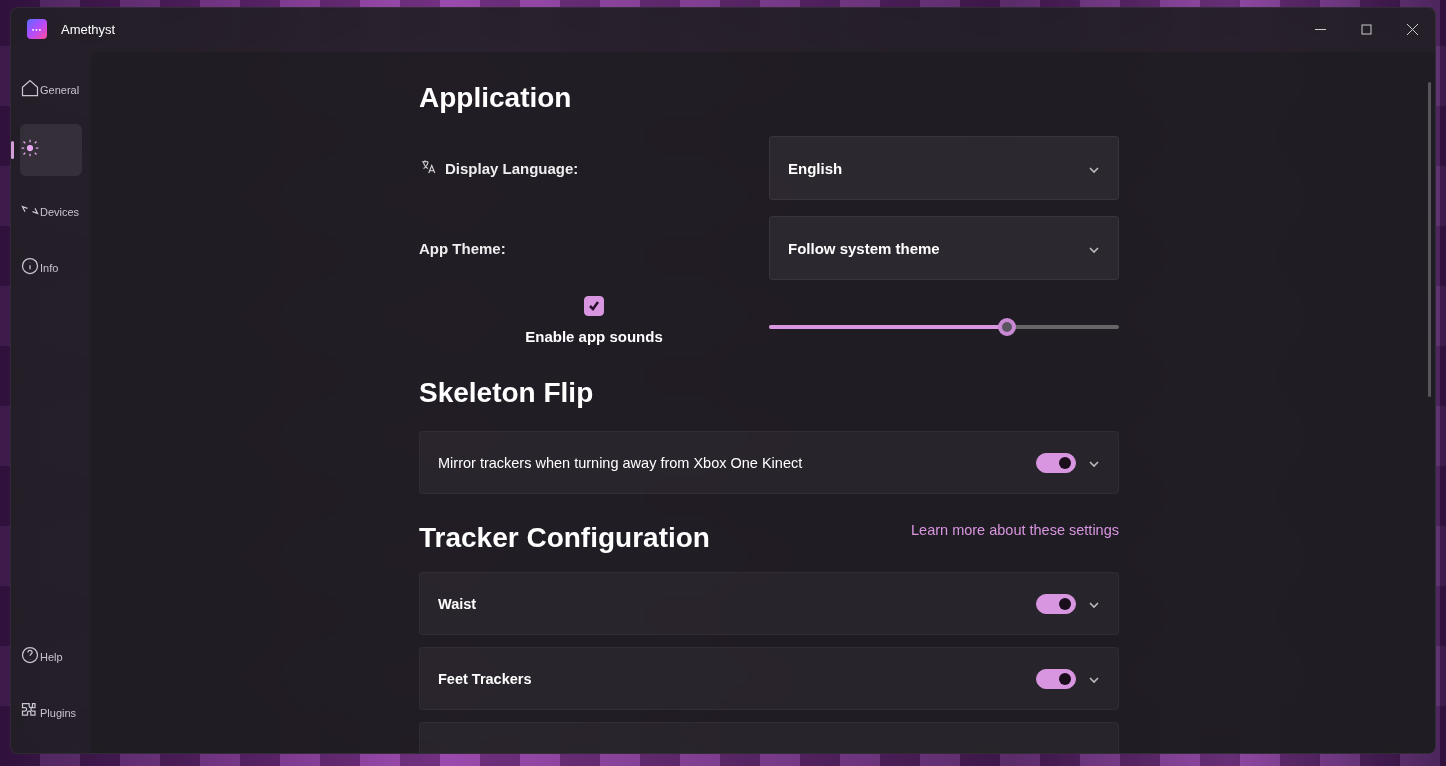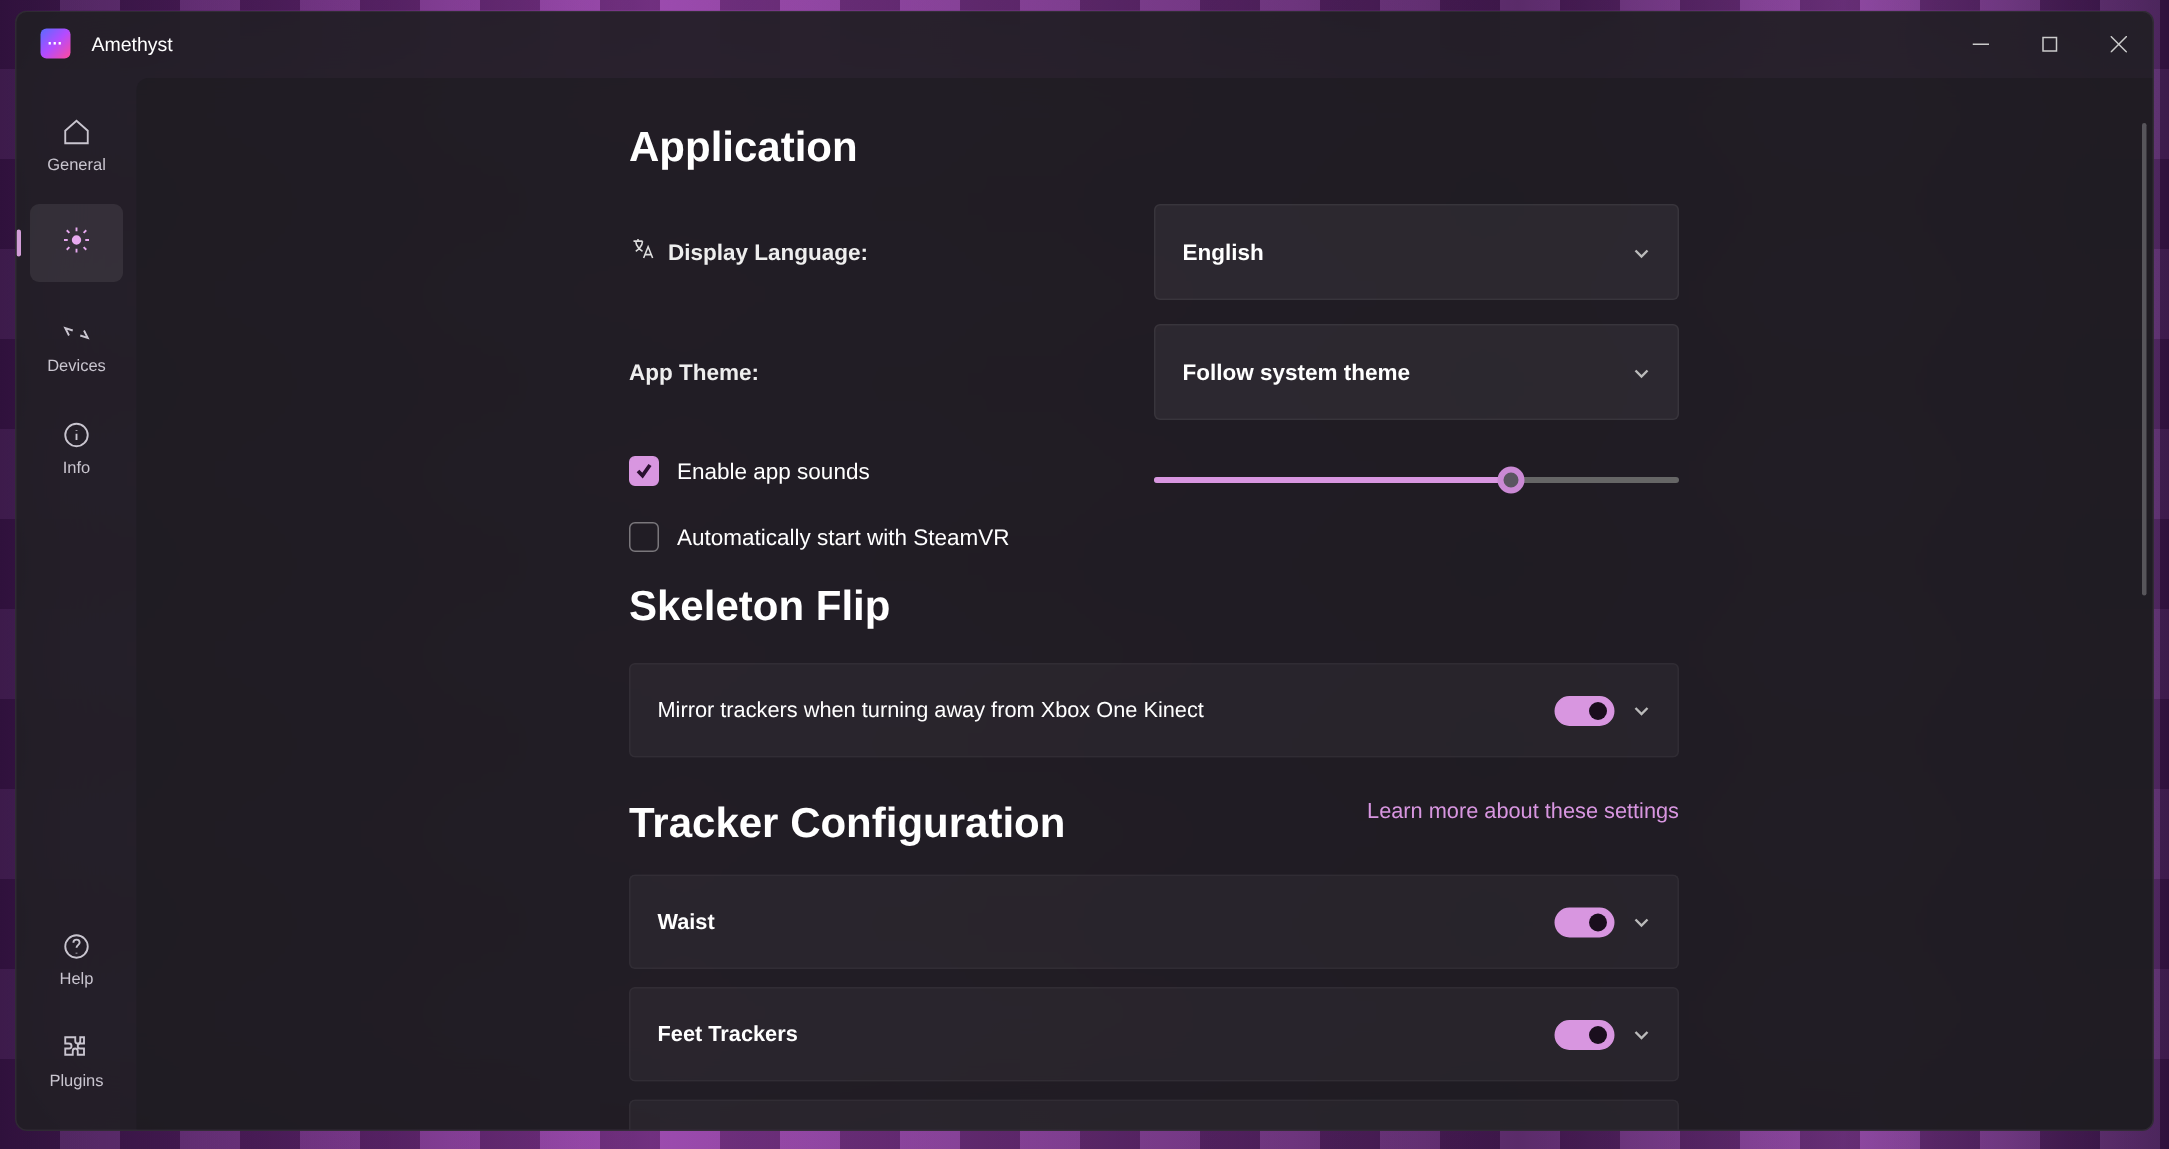--- a/index.html
+++ b/index.html
@@ -71,21 +71,21 @@
     width: 80px;
     display:flex;
     flex-direction:column;
     align-items:center;
     padding-top: 18px;
     padding-bottom: 6px;
   }
   .nav-item {
     width: 62px;
     display:flex;
-    flex-direction:column;
+    flex-direction:row;
     align-items:center;
     color:#c9c5cf;
     font-size:11px;
     padding: 8px 0 6px;
     margin-bottom: 14px;
     border-radius:6px;
     position:relative;
   }
   .nav-item.active {
     background: rgba(255,255,255,0.08);
@@ -159,22 +159,23 @@
     justify-content:space-between;
   }
   .chev { width:12px; height:12px; }
   .chev svg { width:12px; height:12px; stroke:#bbb; fill:none; stroke-width:1.6;}
   .checkbox-row {
     display:flex;
     align-items:center;
     gap:12px;
     color:#fff;
     font-size:15px;
-    font-weight:400;
+    font-weight:700;
     margin-bottom: 12px;
+    flex-direction: column;
   }
   .checkbox {
     width:20px; height:20px;
     border-radius:4px;
     border:1.5px solid rgba(255,255,255,0.4);
     display:flex; align-items:center; justify-content:center;
   }
   .checkbox.checked {
     background:#d896e0;
     border-color:#d896e0;
@@ -395,24 +396,20 @@
               </div>
             </div>
             <div class="slider">
               <div class="track">
                 <div class="fill" style="width:68%;"></div>
                 <div class="thumb" style="left:68%;"></div>
               </div>
             </div>
           </div>
 
-          <div class="checkbox-row" style="margin-bottom:20px;">
-            <div class="checkbox"></div>
-            <span>Automatically start with SteamVR</span>
-          </div>
 
           <div class="section-title" style="margin-top:20px;">Skeleton Flip</div>
 
           <div class="card">
             <span>Mirror trackers when turning away from Xbox One Kinect</span>
             <div class="right">
               <div class="toggle on">
                   <div class="knob"></div>
                 </div>
               <span class="chev"><svg viewBox="0 0 12 12">

